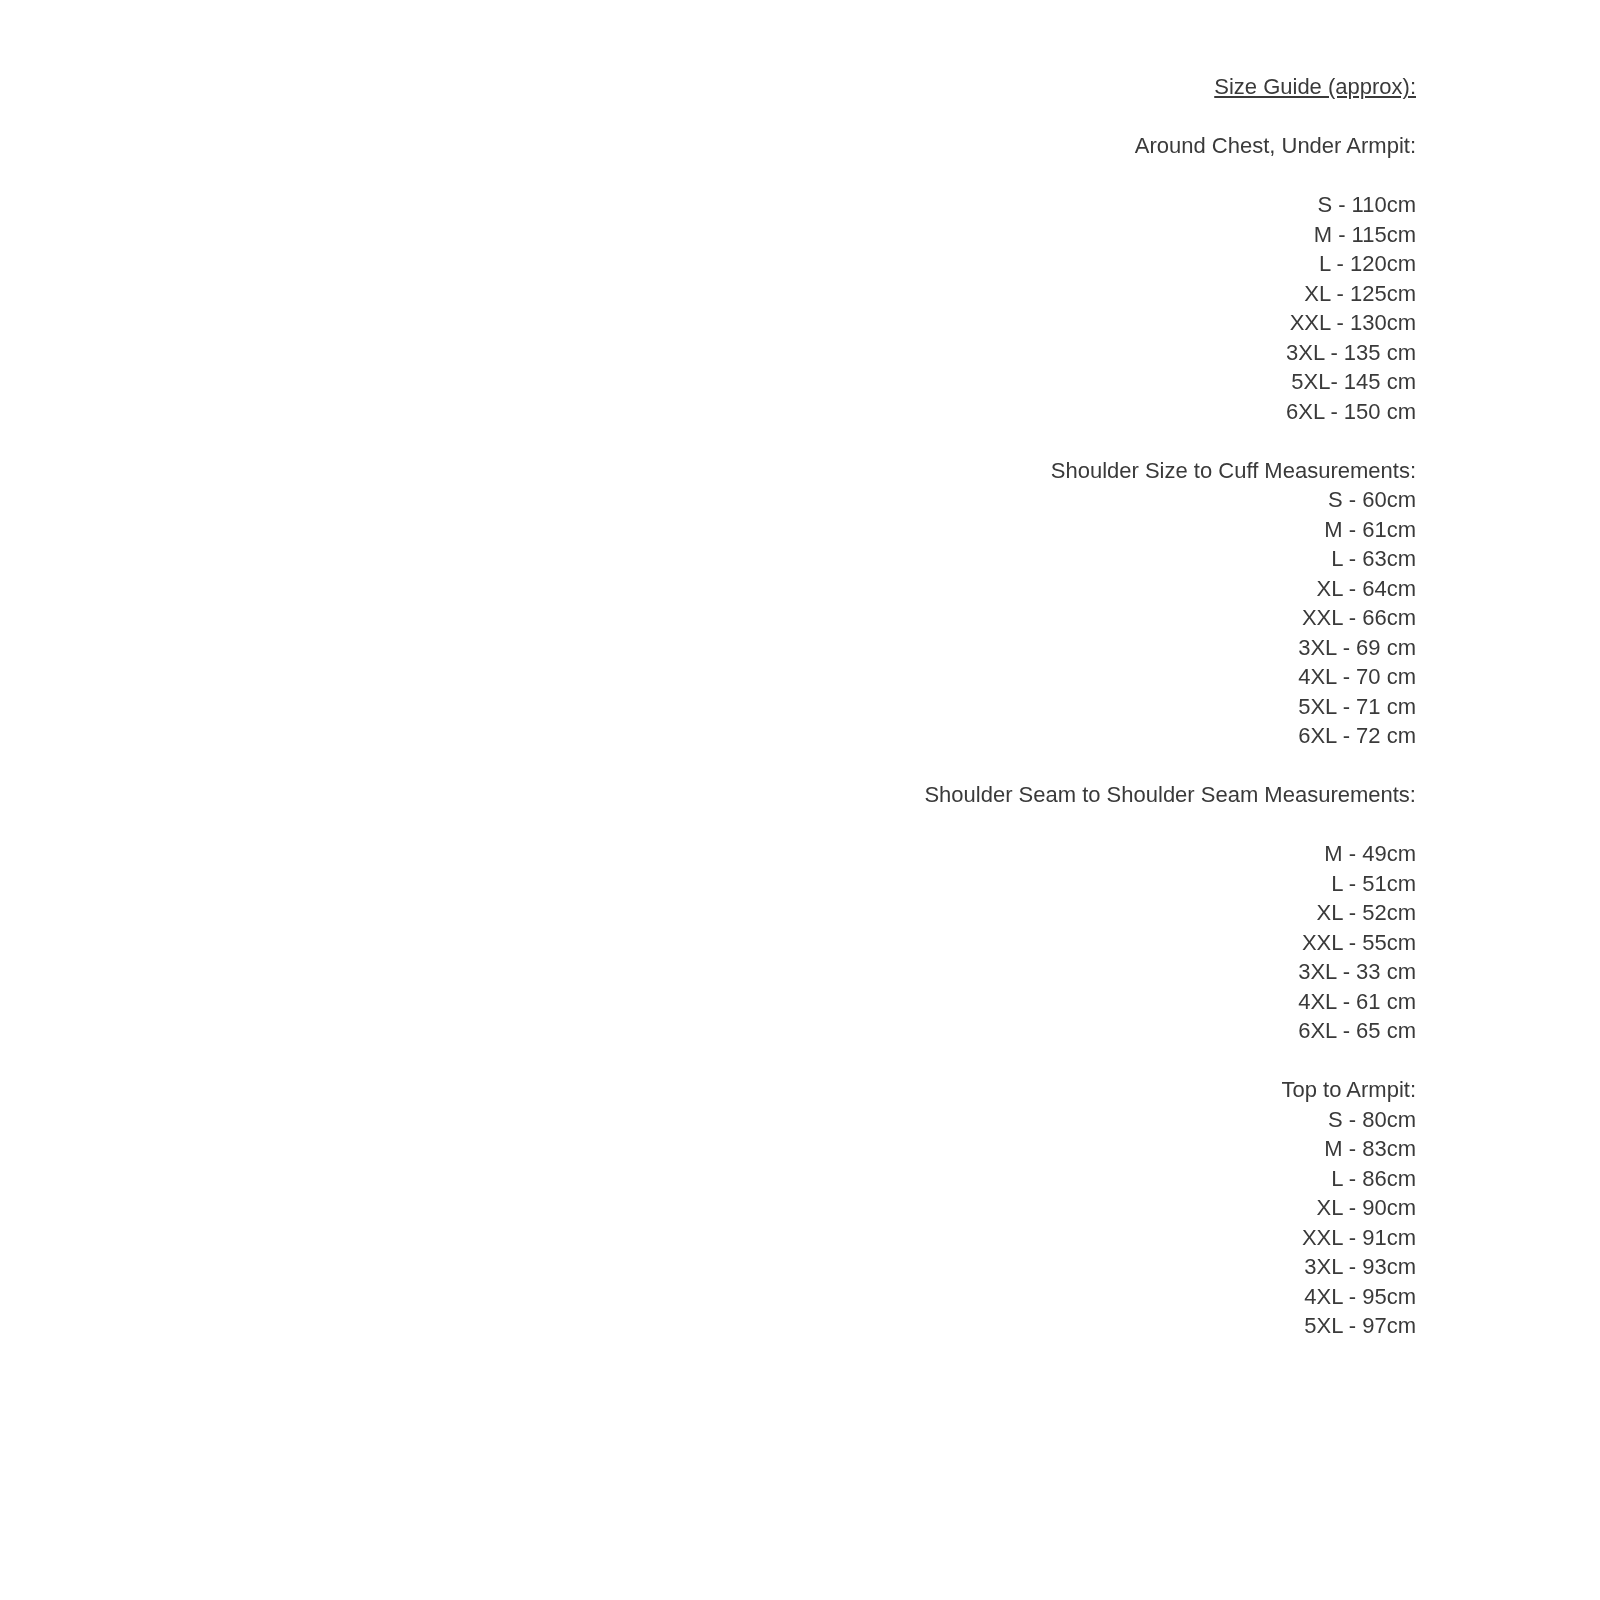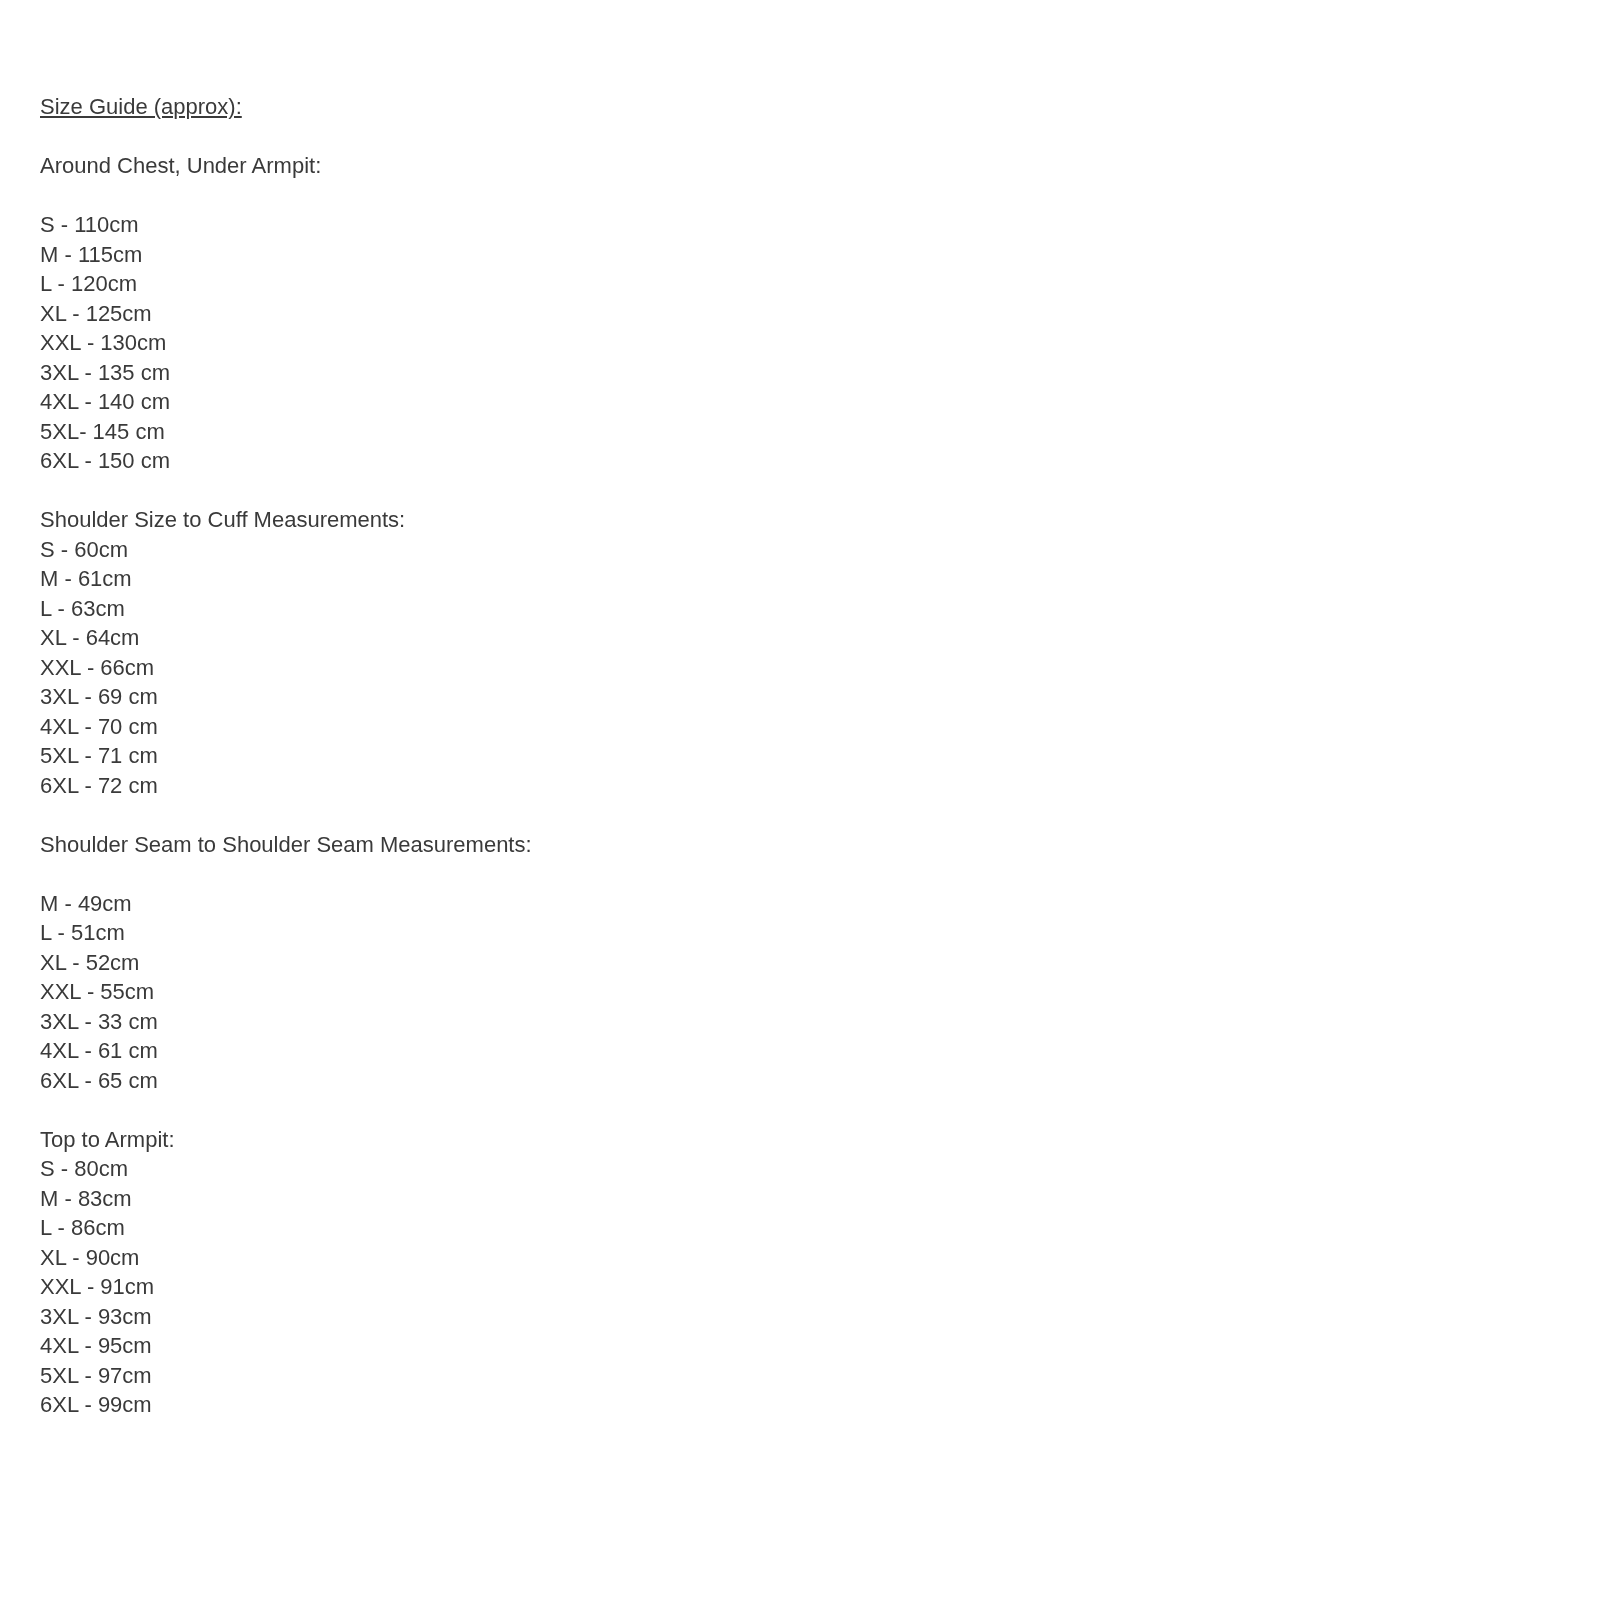--- a/index.html
+++ b/index.html
@@ -10,23 +10,23 @@
   body {
     width: 1600px;
     height: 1600px;
     font-family: "Liberation Sans", sans-serif;
     color: #3a3a3a;
     overflow: hidden;
   }
   .page {
     box-sizing: border-box;
     width: 1416px;
-    padding-top: 92px;
+    padding-top: 72px;
     padding-left: 40px;
-    text-align: left;
+    text-align: right;
     font-size: 22px;
     line-height: 29.5px;
   }
   .title {
     font-size: 22px;
     font-weight: normal;
     text-decoration: underline;
     margin: 0 0 29.5px 0;
   }
   .size-section {
@@ -56,21 +56,20 @@
 
   <section class="size-section">
     <h2 class="heading gap-after">Around Chest, Under Armpit:</h2>
     <div class="items">
         <div class="line">S - 110cm</div>
         <div class="line">M - 115cm</div>
         <div class="line">L - 120cm</div>
         <div class="line">XL - 125cm</div>
         <div class="line">XXL - 130cm</div>
         <div class="line">3XL - 135 cm</div>
-        <div class="line">4XL - 140 cm</div>
         <div class="line">5XL- 145 cm</div>
         <div class="line">6XL - 150 cm</div>
       </div>
   </section>
 
   <section class="size-section">
     <h2 class="heading">Shoulder Size to Cuff Measurements:</h2>
     <div class="items">
         <div class="line">S - 60cm</div>
         <div class="line">M - 61cm</div>
@@ -101,17 +100,16 @@
     <h2 class="heading">Top to Armpit:</h2>
     <div class="items">
         <div class="line">S - 80cm</div>
         <div class="line">M - 83cm</div>
         <div class="line">L - 86cm</div>
         <div class="line">XL - 90cm</div>
         <div class="line">XXL - 91cm</div>
         <div class="line">3XL - 93cm</div>
         <div class="line">4XL - 95cm</div>
         <div class="line">5XL - 97cm</div>
-        <div class="line">6XL - 99cm</div>
       </div>
   </section>
 
 </div>
 
 </body></html>

